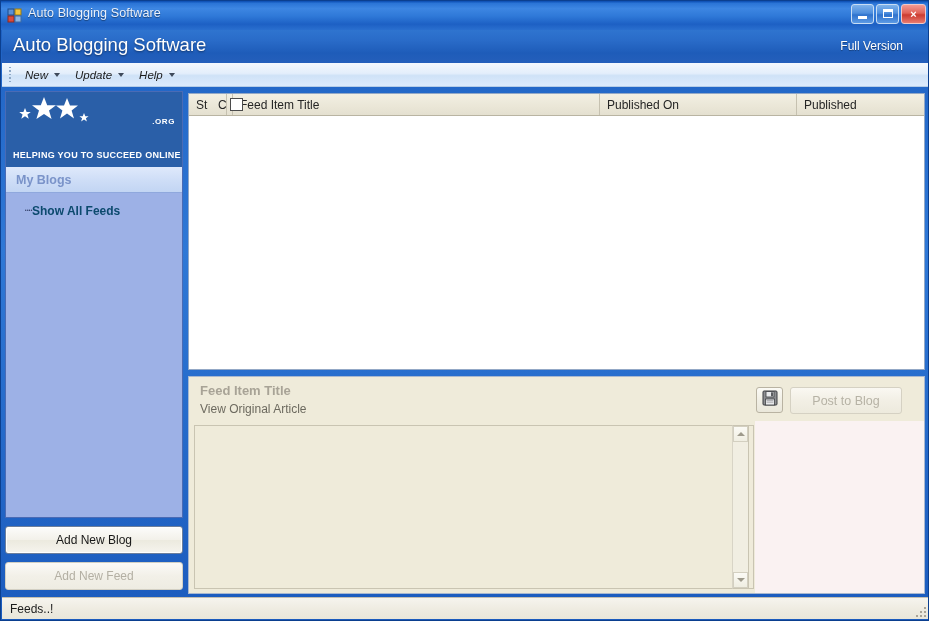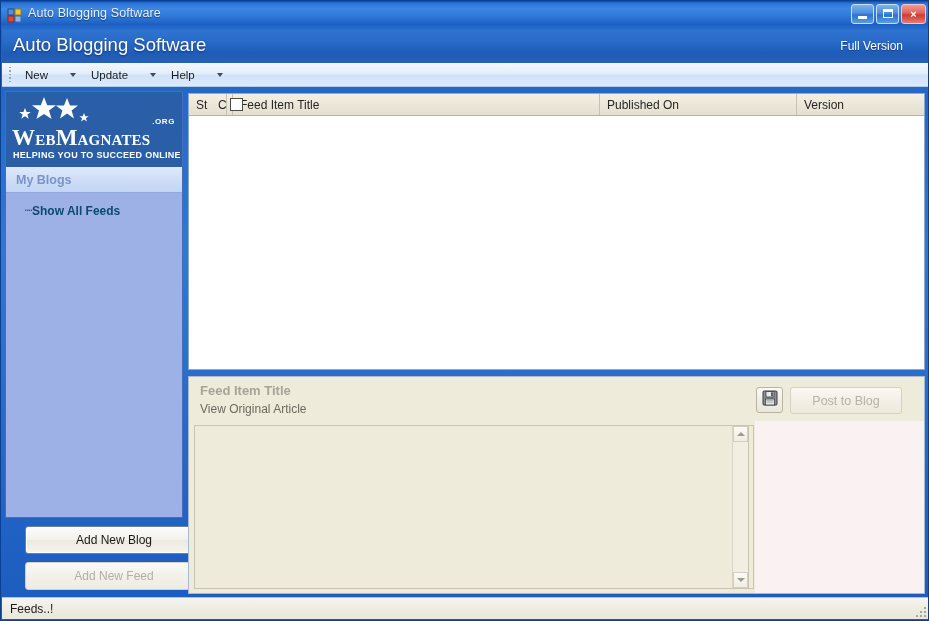--- a/index.html
+++ b/index.html
@@ -134,26 +134,27 @@
     align-items: center;
   }
   .grip i {
     display: block;
     width: 2px; height: 2px;
     background: #8ea8c6;
   }
   .menu-item {
     display: flex;
     align-items: center;
-    gap: 22px;
+    gap: 6px;
     padding: 3px 7px 3px 8px;
     font-size: 11.5px;
     color: #1a1a1a;
     cursor: default;
     white-space: nowrap;
+    font-style: italic;
   }
   .menu-item .caret {
     width: 0; height: 0;
     border-left: 3.5px solid transparent;
     border-right: 3.5px solid transparent;
     border-top: 4px solid #3f4a5a;
   }
 
   
   .sidebar {
@@ -252,21 +253,20 @@
     width: 178px;
     height: 28px;
     box-sizing: border-box;
     border-radius: 3px;
     font-size: 12px;
     display: flex;
     align-items: center;
     justify-content: center;
     cursor: pointer;
     background: linear-gradient(to bottom, #fcfcfb 0%, #f3f1ea 48%, #eceadf 52%, #f6f4ee 100%);
-    margin-left: 20px;
   }
   .sidebtn.primary {
     top: 525px;
     border: 1px solid #6d7f9b;
     color: #171717;
     box-shadow: inset 0 0 0 1px #ffffff;
   }
   .sidebtn.disabled {
     top: 561px;
     border: 1px solid #d2cfc3;
@@ -507,21 +507,20 @@
     <div class="logo">
       <span class="stars">
         <svg width="80" height="32" viewBox="0 0 80 32">
           <polygon points="9,13 10.6,17 14.8,17 11.4,19.6 12.7,23.7 9,21.2 5.3,23.7 6.6,19.6 3.2,17 7.4,17" fill="#ffffff"></polygon>
           <polygon points="28,2 31.2,10.2 40,10.2 33,15.6 35.6,24 28,18.9 20.4,24 23,15.6 16,10.2 24.8,10.2" fill="#ffffff"></polygon>
           <polygon points="51,3 54,10.6 62,10.6 55.6,15.6 58,23.4 51,18.6 44,23.4 46.4,15.6 40,10.6 48,10.6" fill="#ffffff"></polygon>
           <polygon points="68,18 69.3,21.2 72.6,21.2 69.9,23.3 70.9,26.6 68,24.6 65.1,26.6 66.1,23.3 63.4,21.2 66.7,21.2" fill="#ffffff"></polygon>
         </svg>
       </span>
       <span class="org">.ORG</span>
-      <span class="brand"><span class="cap">W</span><span style="text-transform:uppercase;font-size:15px;">eb</span><span class="cap">M</span><span style="text-transform:uppercase;font-size:15px;">agnates</span></span>
       <span class="tag">HELPING YOU TO SUCCEED ONLINE</span>
     </div>
 
     <div class="group-header">
       <span>My Blogs</span>
     </div>
 
     <div class="tree">
       <div class="tree-node">
         <span class="dash">‧‧‧‧</span>
@@ -545,21 +544,21 @@
       <div class="col" style="left:22px;width:22px;">
         <span>C</span>
       </div>
       <div class="col" style="left:44px;width:367px;">
         <span>Feed Item Title</span>
       </div>
       <div class="col" style="left:411px;width:197px;">
         <span>Published On</span>
       </div>
       <div class="col" style="left:608px;width:129px;border-right:none;">
-        <span>Version</span>
+        <span>Published</span>
       </div>
       <div class="grid-check"></div>
     </div>
     <div></div>
   </div>
 
   <div class="detail">
     <div class="detail-head">
       <span class="detail-title">Feed Item Title</span>
       <span class="detail-link">View Original Article</span>

